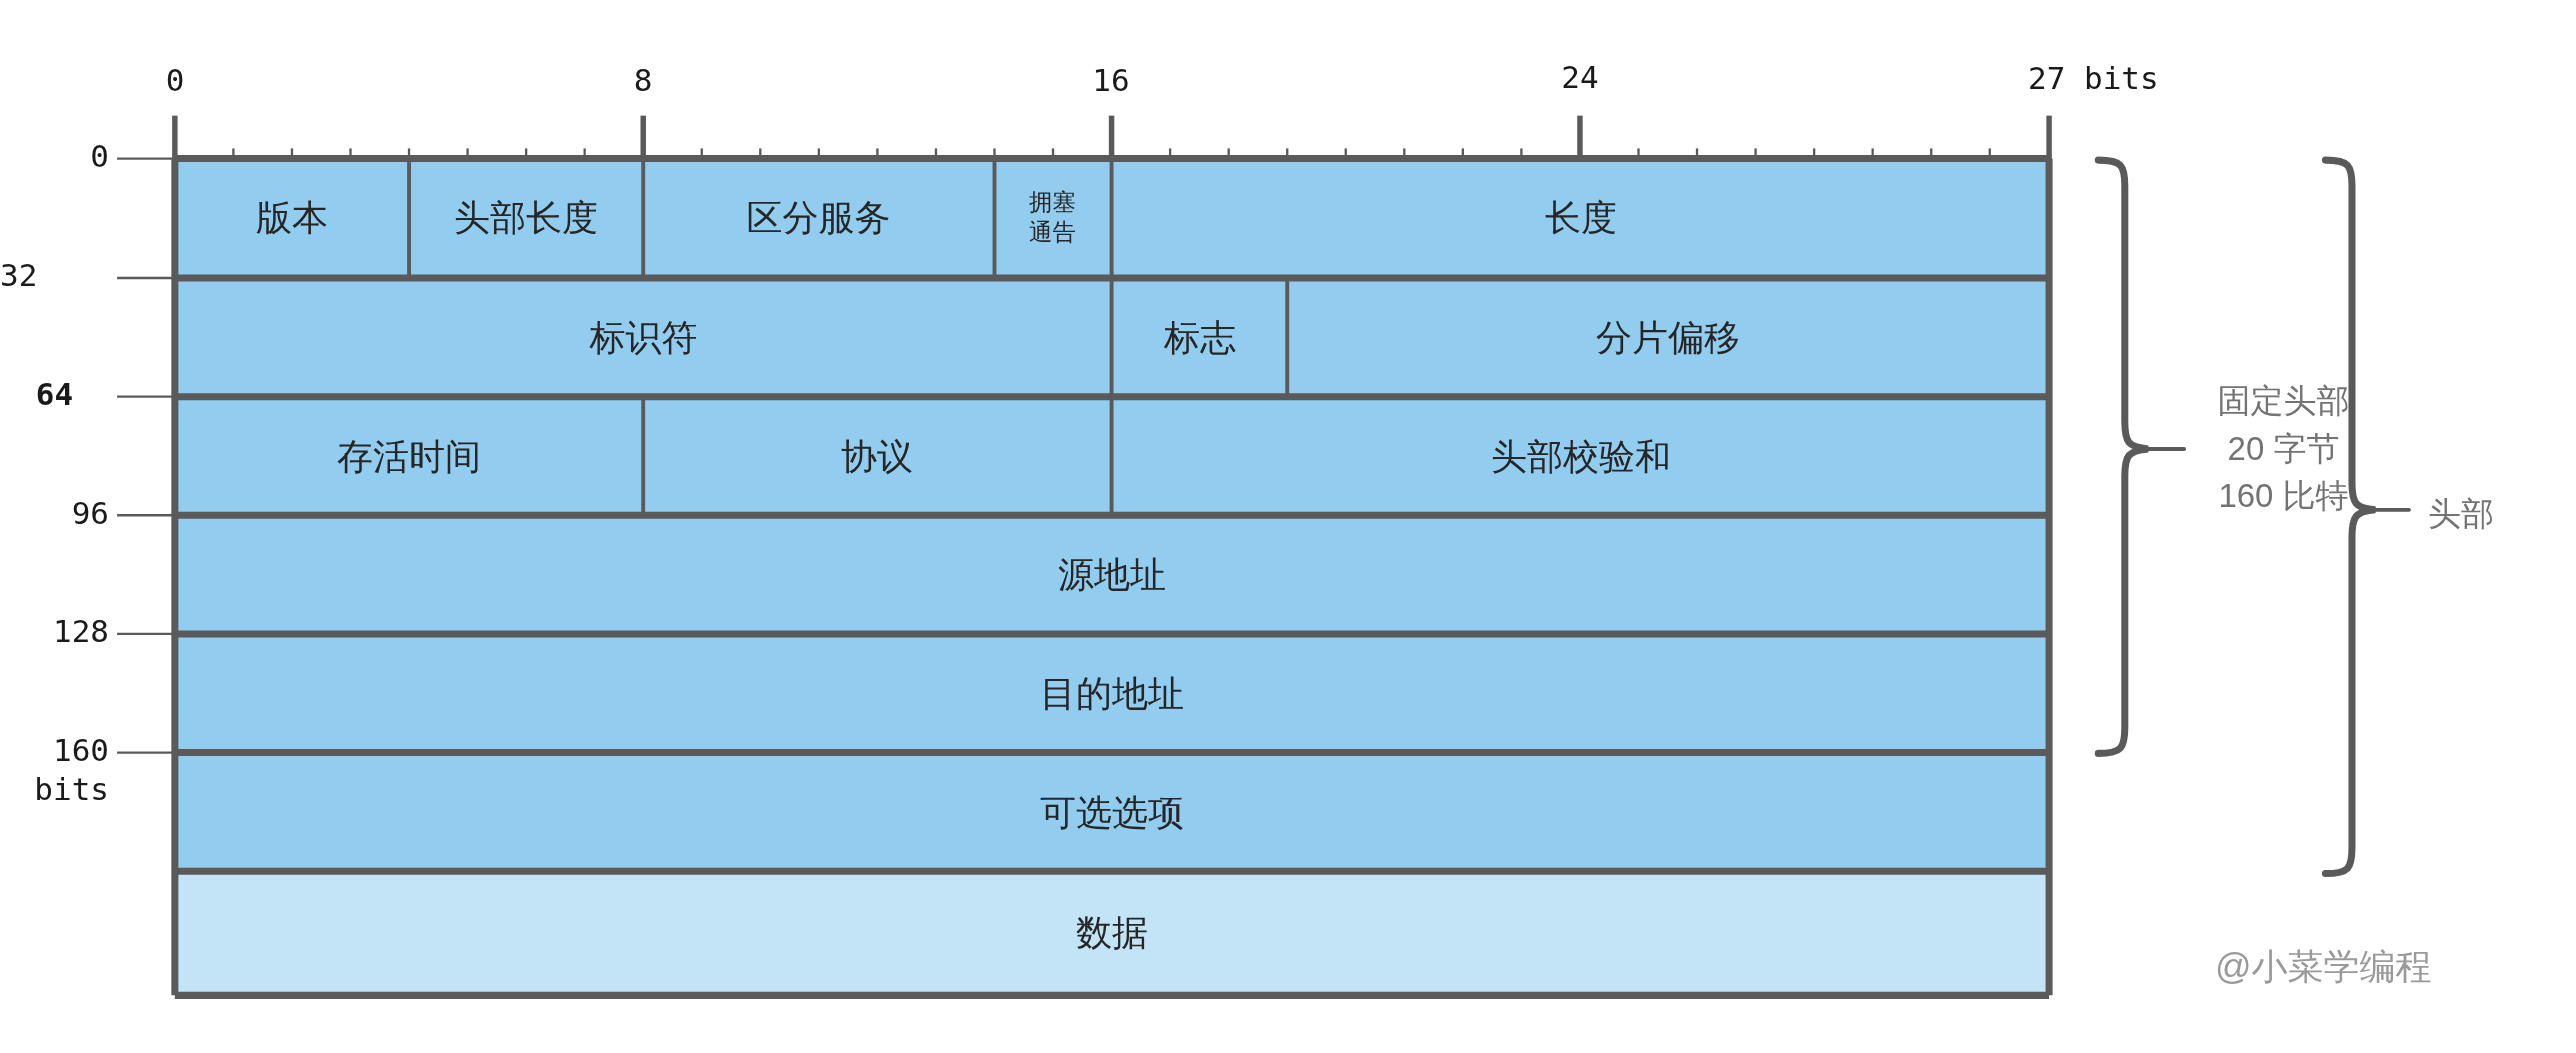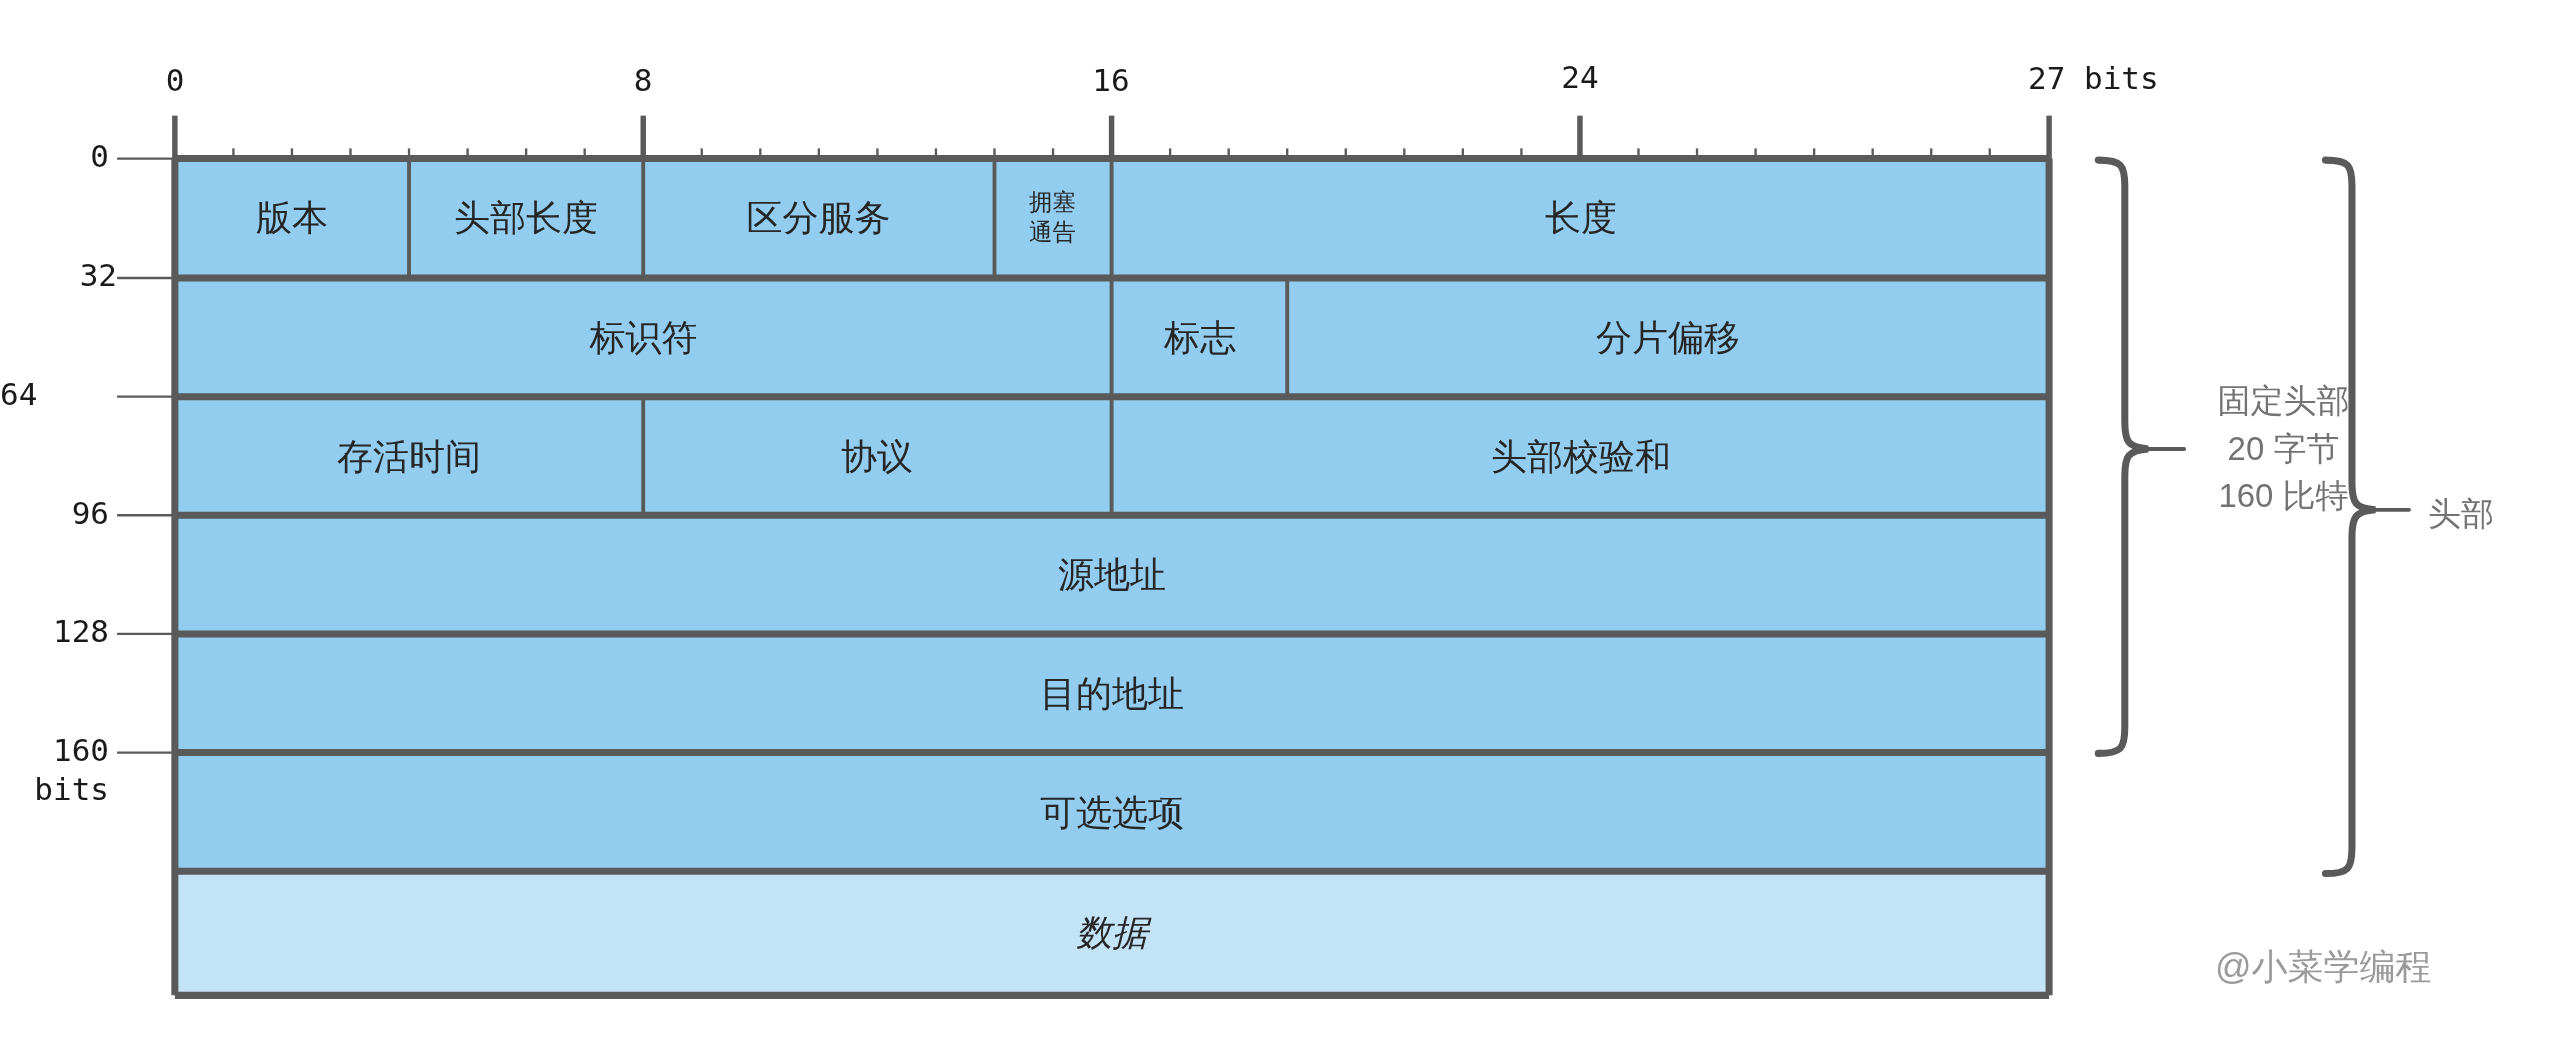--- a/index.html
+++ b/index.html
@@ -210,22 +210,22 @@
     </g>
   </svg>
 
   <div class="lbl mono center-box" style="left:144px; top:61px; width:62px; height:39px;">0</div>
   <div class="lbl mono center-box" style="left:612px; top:61px; width:62px; height:39px;">8</div>
   <div class="lbl mono center-box" style="left:1080px; top:61px; width:62px; height:39px;">16</div>
   <div class="lbl mono center-box" style="left:1549px; top:58px; width:62px; height:39px;">24</div>
   <div class="lbl mono" style="left:2028px; top:61px;">27 bits</div>
 
   <div class="lbl mono" style="left:0px; top:139px; width:109px; text-align:right;">0</div>
-  <div class="lbl mono" style="left:0px; top:258px; width:109px; text-align:right;margin-left:8px;">32</div>
-  <div class="lbl mono" style="left:0px; top:377px; width:109px; text-align:left;">64</div>
+  <div class="lbl mono" style="left:0px; top:258px; width:109px; ">32</div>
+  <div class="lbl mono" style="left:0px; top:377px; width:109px; text-align:center;font-weight:bold;">64</div>
   <div class="lbl mono" style="left:0px; top:496px; width:109px; text-align:right;">96</div>
   <div class="lbl mono" style="left:0px; top:614px; width:109px; text-align:right;">128</div>
   <div class="lbl mono" style="left:0px; top:733px; width:109px; text-align:right;">160</div>
   <div class="lbl mono" style="left:0px; top:772px; width:109px; text-align:right;">bits</div>
 
   <div class="lbl cjk center-box" style="left:175px; top:158px; width:234px; height:119px;">版本</div>
   <div class="lbl cjk center-box" style="left:409px; top:158px; width:234px; height:119px;">头部长度</div>
   <div class="lbl cjk center-box" style="left:643px; top:158px; width:351px; height:119px;">区分服务</div>
   <div class="center-box" style="left:994px; top:158px; width:117px; height:119px; flex-direction:column;">
     <span class="cjk-small">拥塞</span>
@@ -237,21 +237,21 @@
   <div class="lbl cjk center-box" style="left:1112px; top:278px; width:176px; height:119px;">标志</div>
   <div class="lbl cjk center-box" style="left:1287px; top:278px; width:762px; height:119px;">分片偏移</div>
 
   <div class="lbl cjk center-box" style="left:175px; top:397px; width:468px; height:119px;">存活时间</div>
   <div class="lbl cjk center-box" style="left:643px; top:397px; width:468px; height:119px;">协议</div>
   <div class="lbl cjk center-box" style="left:1112px; top:397px; width:938px; height:119px;">头部校验和</div>
 
   <div class="lbl cjk center-box" style="left:175px; top:515px; width:1874px; height:119px;">源地址</div>
   <div class="lbl cjk center-box" style="left:175px; top:634px; width:1874px; height:119px;">目的地址</div>
   <div class="lbl cjk center-box" style="left:175px; top:753px; width:1874px; height:119px;">可选选项</div>
-  <div class="lbl cjk center-box" style="left:175px; top:871px; width:1874px; height:124px;font-style:italic;">数据</div>
+  <div class="lbl cjk center-box" style="left:175px; top:871px; width:1874px; height:124px;">数据</div>
 
   <div class="center-box" style="left:2186px; top:355px; width:195px; height:187px; flex-direction:column;">
     <span class="cjk-side">固定头部</span>
     <span class="cjk-side">20 字节</span>
     <span class="cjk-side">160 比特</span>
   </div>
   <div class="lbl cjk-side" style="left:2428px; top:490px;">头部</div>
 
   <div class="watermark" style="left:2215px; top:943px;">@小菜学编程</div>
 

